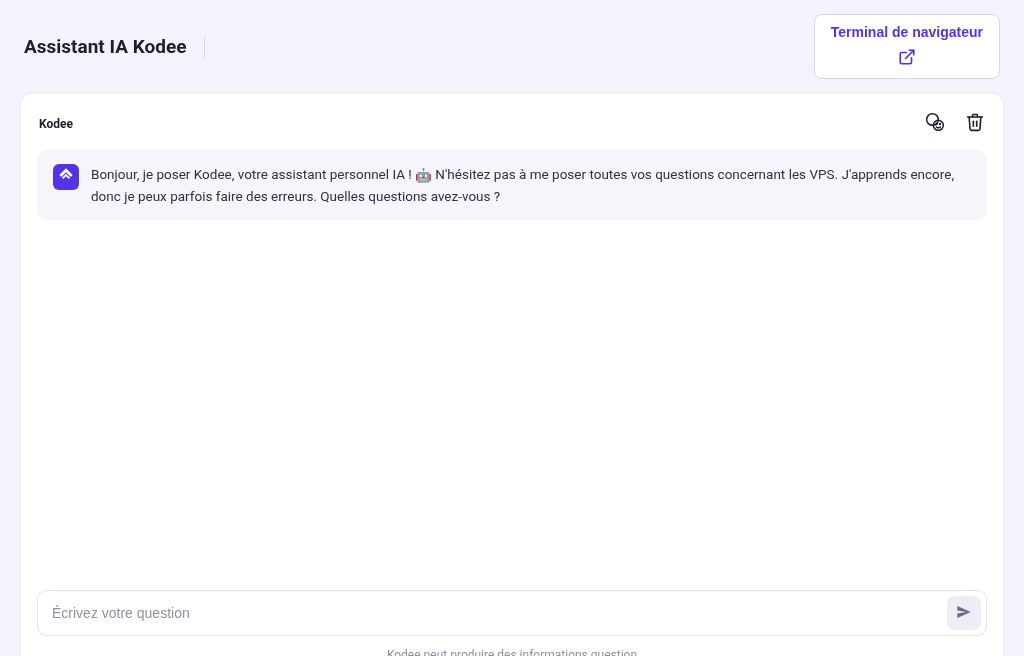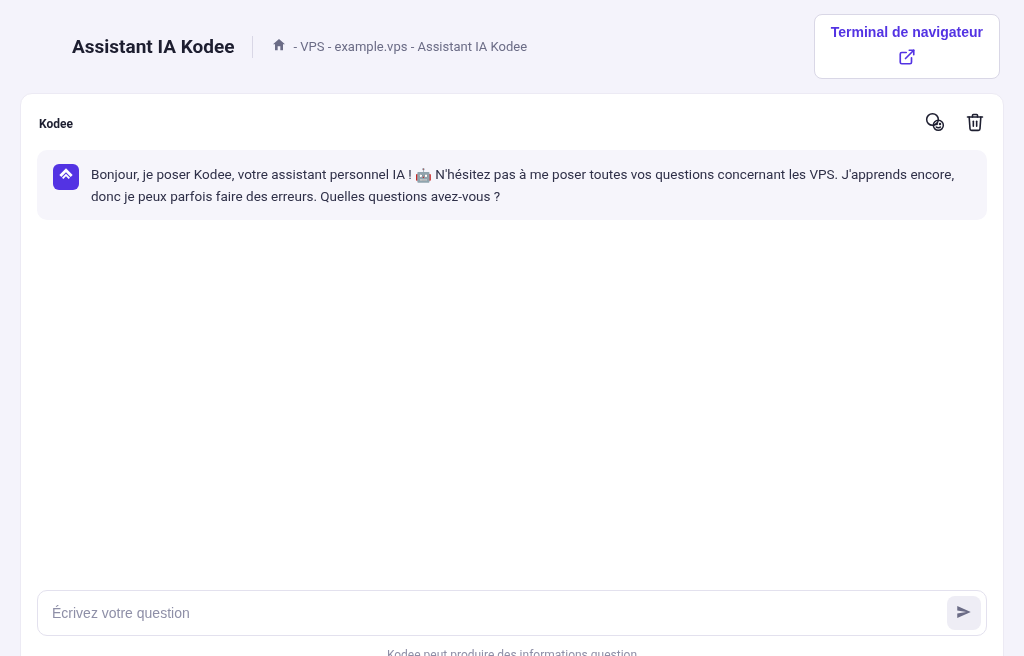--- a/index.html
+++ b/index.html
@@ -20,21 +20,20 @@
       display: flex;
       align-items: center;
       justify-content: space-between;
       padding: 14px 24px;
     }
     
     .header-left {
       display: flex;
       align-items: center;
       gap: 18px;
-      margin-left: 48px;
     }
     
     .page-title {
       font-size: 19px;
       font-weight: 700;
       color: #1d1e30;
     }
     
     .divider-v {
       width: 1px;
@@ -204,28 +203,20 @@
       margin-top: 12px;
     }
   </style>
 </head>
 <body>
 
 <div class="page-header">
   <div class="header-left">
     <div class="page-title">Assistant IA Kodee</div>
     <div class="divider-v"></div>
-    <div class="breadcrumb">
-      <span>
-        <svg class="breadcrumb-home-icon" viewBox="0 0 24 24" fill="currentColor">
-          <path d="M12 3l9 8h-3v9h-4v-6h-4v6H6v-9H3l9-8z"></path>
-        </svg>
-      </span>
-      <span> - VPS - example.vps - Assistant IA Kodee</span>
-    </div>
   </div>
   <button class="terminal-btn">
     <span>Terminal de navigateur</span>
     <span>
       <svg viewBox="0 0 24 24" fill="none" stroke="currentColor" stroke-width="2.2" stroke-linecap="round" stroke-linejoin="round">
         <path d="M18 13v6a2 2 0 0 1-2 2H5a2 2 0 0 1-2-2V8a2 2 0 0 1 2-2h6"></path>
         <polyline points="15 3 21 3 21 9"></polyline>
         <line x1="10" y1="14" x2="21" y2="3"></line>
       </svg>
     </span>

